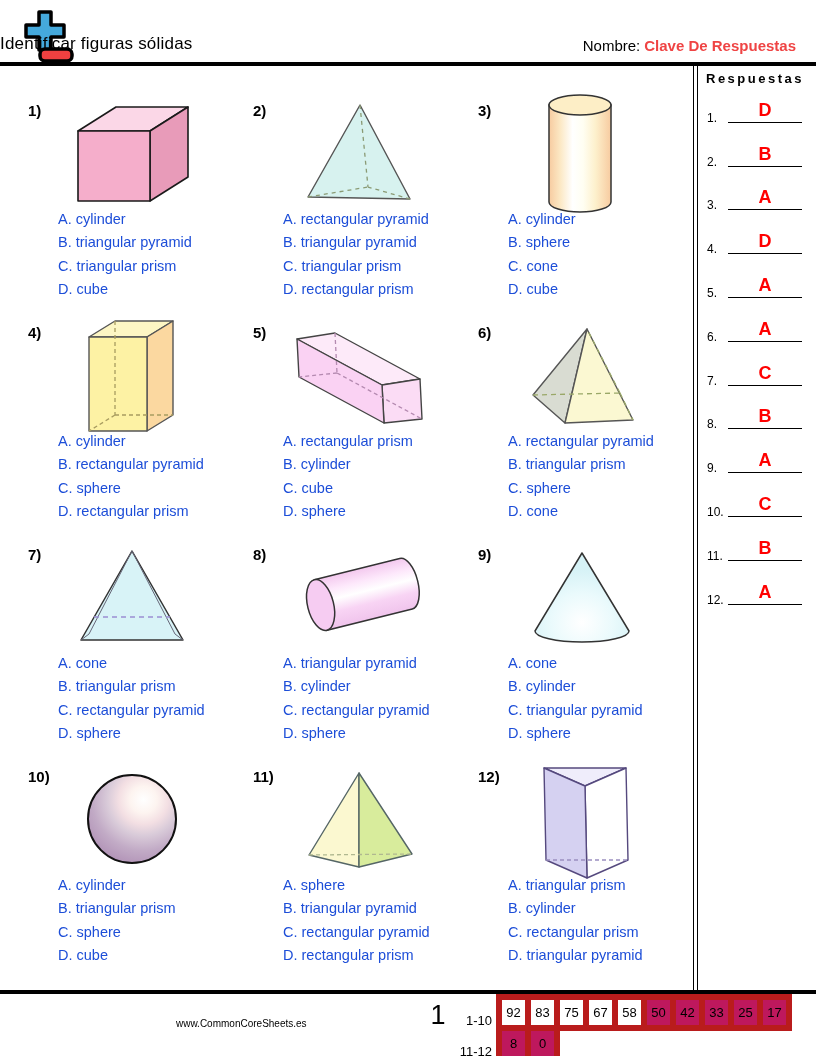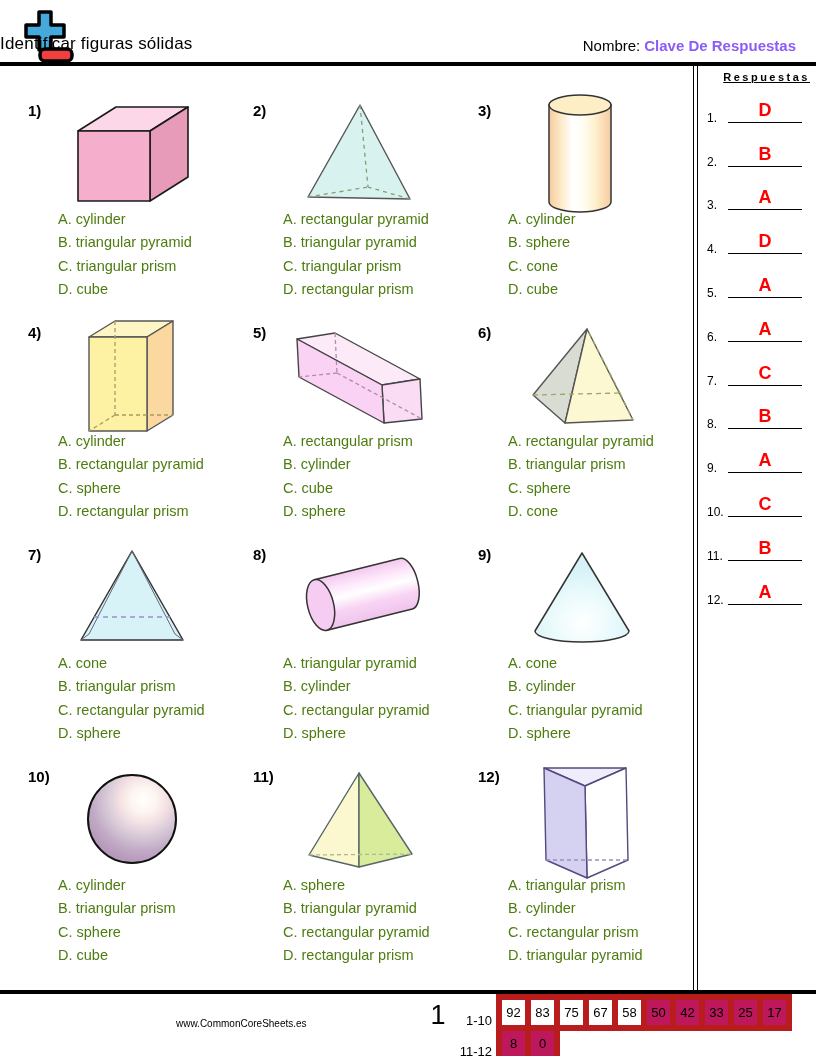--- a/index.html
+++ b/index.html
@@ -5,42 +5,42 @@
   html,body{margin:0;padding:0;}
   body{width:816px;height:1056px;position:relative;background:#fff;color:#000;
        font-family:"Liberation Sans",sans-serif;overflow:hidden;}
 
   
   .header{position:absolute;top:0;left:0;width:816px;height:62px;}
   .logo{position:absolute;left:22px;top:8px;width:52px;height:56px;}
   .title{position:absolute;left:0;top:34px;width:660px;text-align:left;
          font-size:17px;letter-spacing:.2px;}
   .namewrap{position:absolute;right:20px;top:37px;font-size:15px;white-space:nowrap;}
-  .nameval{color:#8b5cf6;font-weight:bold;margin-left:4px;}
+  .nameval{color:#ef4444;font-weight:bold;margin-left:4px;}
   .hr-thick{position:absolute;top:62px;left:0;width:816px;height:4px;background:#000;}
 
   
   .content{position:absolute;top:66px;left:0;width:697px;height:924px;}
   .instruction{position:absolute;top:8px;left:24px;font-weight:bold;font-size:15px;}
   .grid{position:absolute;top:34px;left:24px;width:675px;display:grid;
         grid-template-columns:225px 225px 225px;grid-auto-rows:222px;}
   .problem{position:relative;}
   .pnum{position:absolute;left:4px;top:2px;font-weight:bold;font-size:15px;}
   .figure{position:absolute;left:28px;top:0;width:160px;height:106px;
           display:flex;align-items:center;justify-content:center;}
   .options{position:absolute;left:34px;top:108px;margin:0;padding:0;list-style:none;
-           font-size:14.5px;color:#4d7c0f;}
+           font-size:14.5px;color:#1d4ed8;}
   .options li{line-height:23.4px;white-space:nowrap;}
 
   
   .answers{position:absolute;top:66px;right:0;width:118px;height:924px;
            border-left:1px solid #000;}
   .answers::before{content:"";position:absolute;left:-5px;top:0;bottom:0;width:1px;background:#000;}
-  .answers-title{margin:5px 6px 0 8px;font-weight:bold;font-size:11px;
-                 letter-spacing:2.5px;text-decoration:underline;white-space:nowrap;text-align:right;}
+  .answers-title{margin:5px 6px 0 8px;font-weight:bold;font-size:13px;
+                 letter-spacing:2.5px;white-space:nowrap;}
   .arows{position:absolute;top:22px;left:0;right:0;}
   .arow{position:relative;height:43.8px;}
   .anum{position:absolute;left:9px;bottom:7px;font-size:12px;}
   .aline{position:absolute;left:30px;right:14px;bottom:9px;border-bottom:1.5px solid #000;}
   .aletter{position:absolute;left:30px;right:14px;bottom:11px;text-align:center;
            color:#f00;font-weight:bold;font-size:18px;}
 
   
   .footer{position:absolute;top:990px;left:0;width:816px;height:66px;border-top:4px solid #000;}
   .badge{position:absolute;left:26px;top:7px;background:#000;color:#fff;font-weight:bold;

